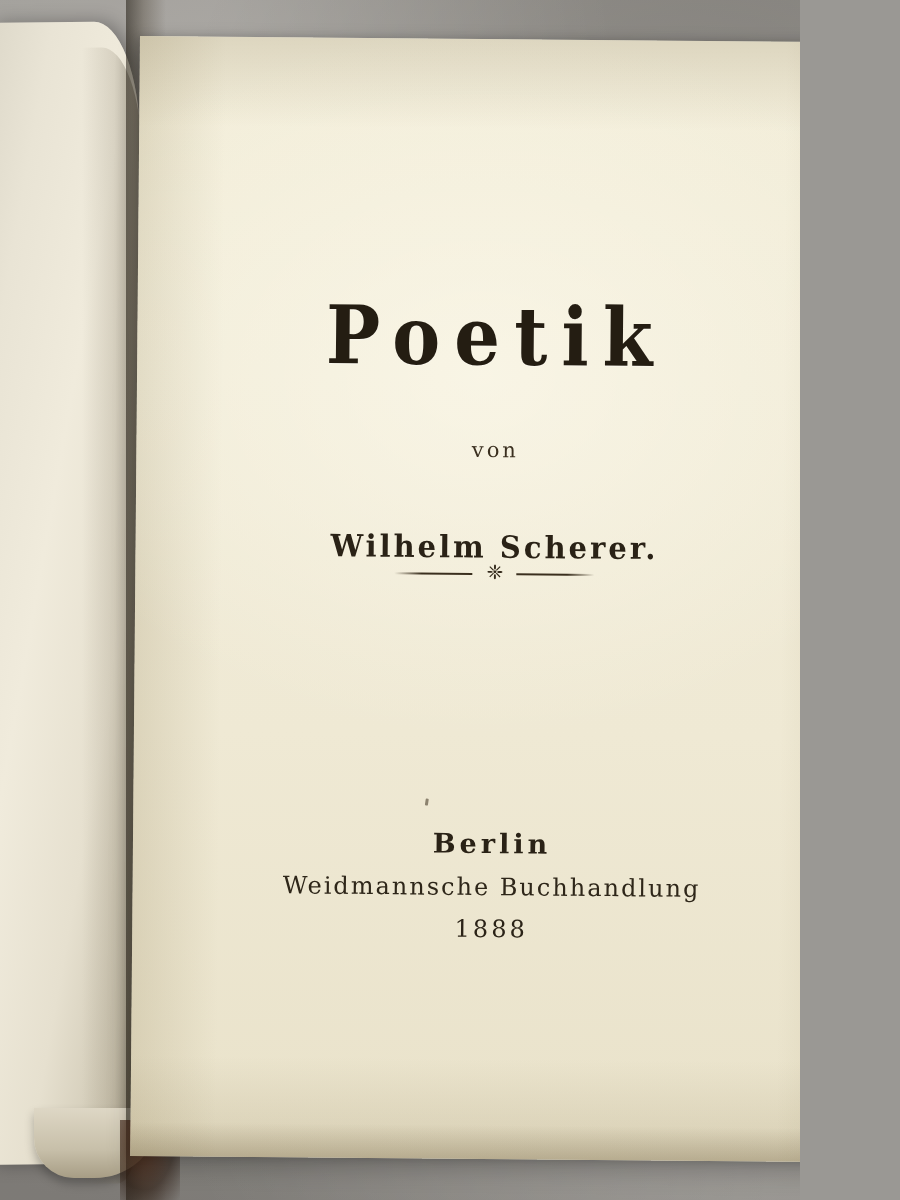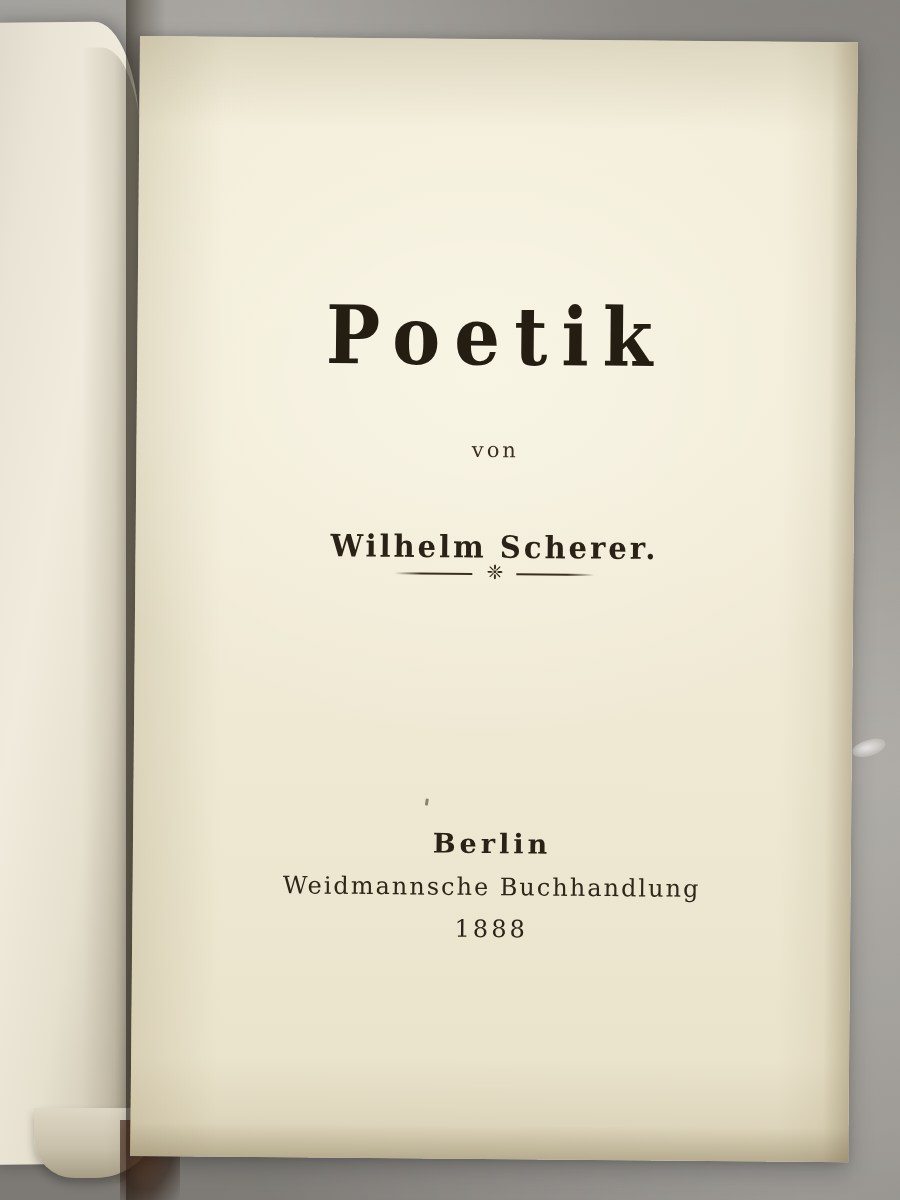--- a/index.html
+++ b/index.html
@@ -10,21 +10,21 @@
   body {
     width: 900px;
     height: 1200px;
     overflow: hidden;
     font-family: "DejaVu Serif", serif;
   }
 
   
   .photo {
     position: relative;
-    width: 900px;
+    width: 800px;
     height: 1200px;
     background:
       radial-gradient(ellipse 1100px 700px at 55% 45%, #b9b6b0 0%, #a5a29c 45%, #8e8b86 100%);
     overflow: hidden;
   }
 
   
   .surface-noise {
     position: absolute;
     inset: 0;

